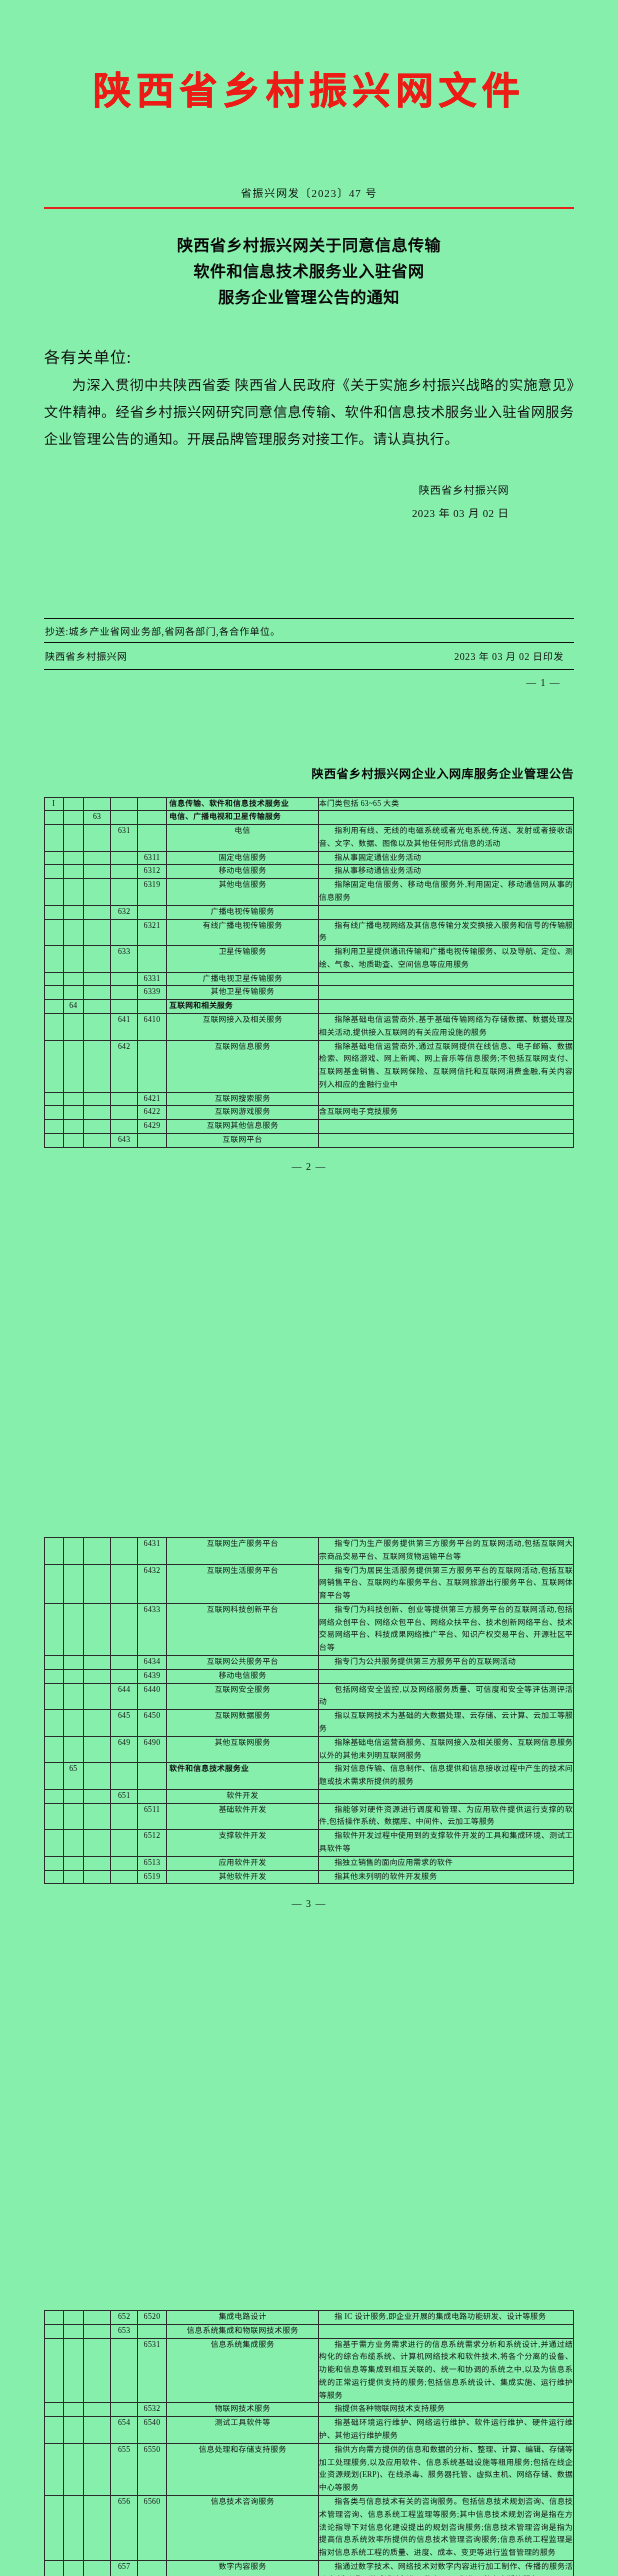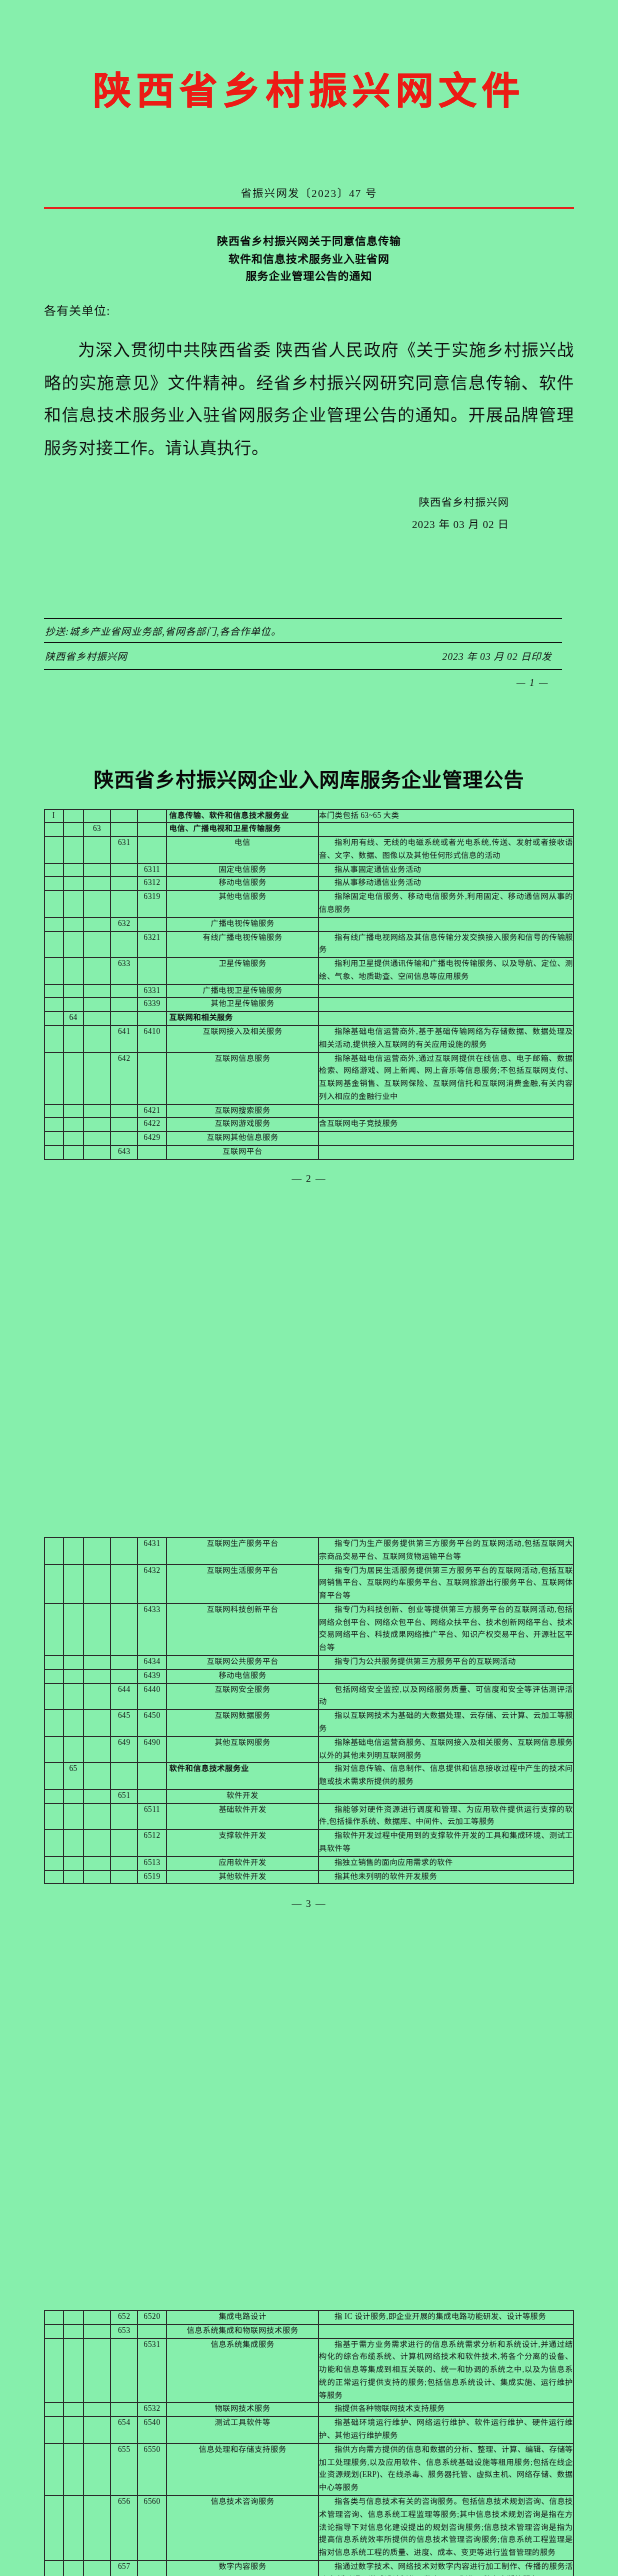--- a/index.html
+++ b/index.html
@@ -37,51 +37,51 @@
     color:#111;
   }
   .redline{
     height:1.5px;
     background:#e4231d;
     margin-top:7.2px;
   }
   .maintitle{
     text-align:center;
     font-weight:bold;
-    font-size:11px;
+    font-size:16px;
     line-height:1.62;
     letter-spacing:0.5px;
     margin-top:24px;
     color:#0a0a0a;
   }
   .salutation{
-    font-size:12px;
-    margin-top:15px;
+    font-size:16px;
+    margin-top:34px;
     letter-spacing:0.5px;
     color:#111;
   }
   .bodytext{
-    font-size:17px;
+    font-size:14px;
     line-height:1.92;
     text-align:justify;
     text-indent:2em;
     letter-spacing:0.3px;
-    margin-top:16px;
+    margin-top:5px;
     color:#111;
   }
   .signblock{
     margin-top:25px;
     text-align:right;
     padding-right:65px;
     font-size:10.8px;
     line-height:2.1;
     letter-spacing:0.5px;
     color:#111;
   }
-  .foot-rules{position:absolute;left:44px;right:56px;bottom:44px;font-style:italic;}
+  .foot-rules{position:absolute;left:44px;right:44px;bottom:44px;}
   .rule-thick{height:1.5px;background:#111;}
   .rule-thin{height:1px;background:#111;}
   .cc-line{
     font-size:9.8px;
     padding:4.6px 1px 4.6px 1px;
     letter-spacing:0.5px;
     color:#111;
   }
   .issue-line{
     font-size:9.8px;
@@ -97,28 +97,28 @@
     font-size:9.8px;
     padding-top:6.7px;
     padding-right:13.4px;
     letter-spacing:1px;
     color:#111;
   }
 
   
   .tpage{height:773px;}
   .tbl-title{
-    text-align:center;
+    text-align:right;
     font-weight:bold;
-    font-size:20px;
+    font-size:12px;
     letter-spacing:0.5px;
     padding-top:32px;
     padding-bottom:15.5px;
     color:#0a0a0a;
-    font-family:Liberation Serif, serif;
+    font-family:Liberation Sans, sans-serif;
   }
   table.cls{
     border-collapse:collapse;
     width:530px;
     table-layout:fixed;
     font-size:7.7px;
     color:#111;
   }
   table.cls td{
     border:0.5px solid #2b2b2b;

